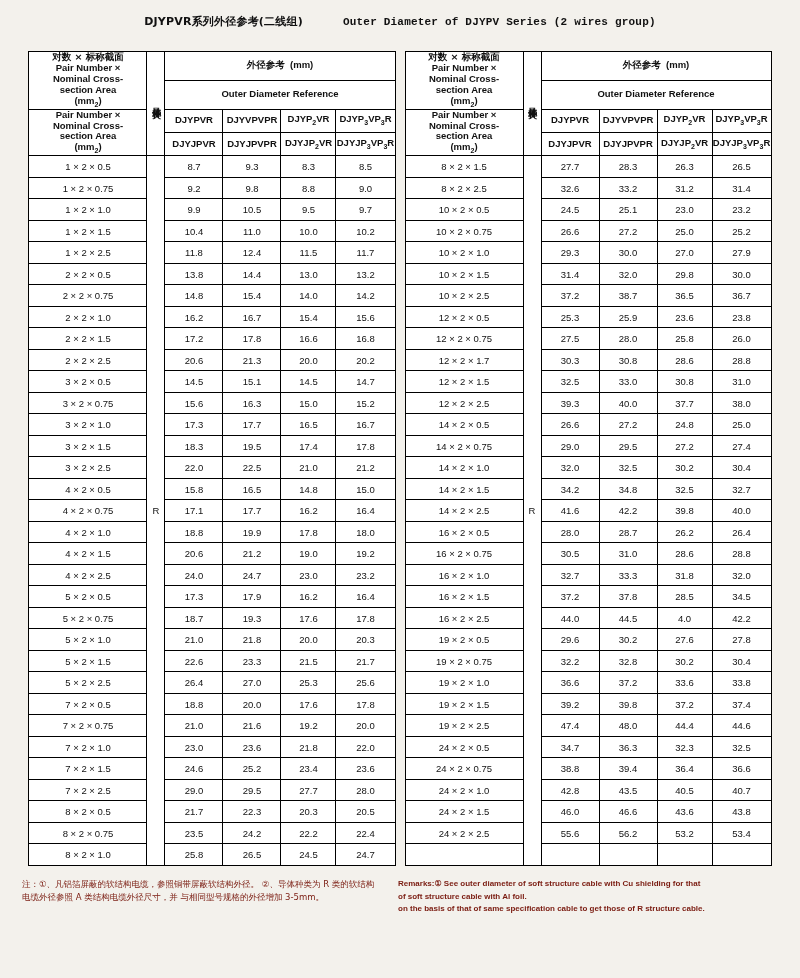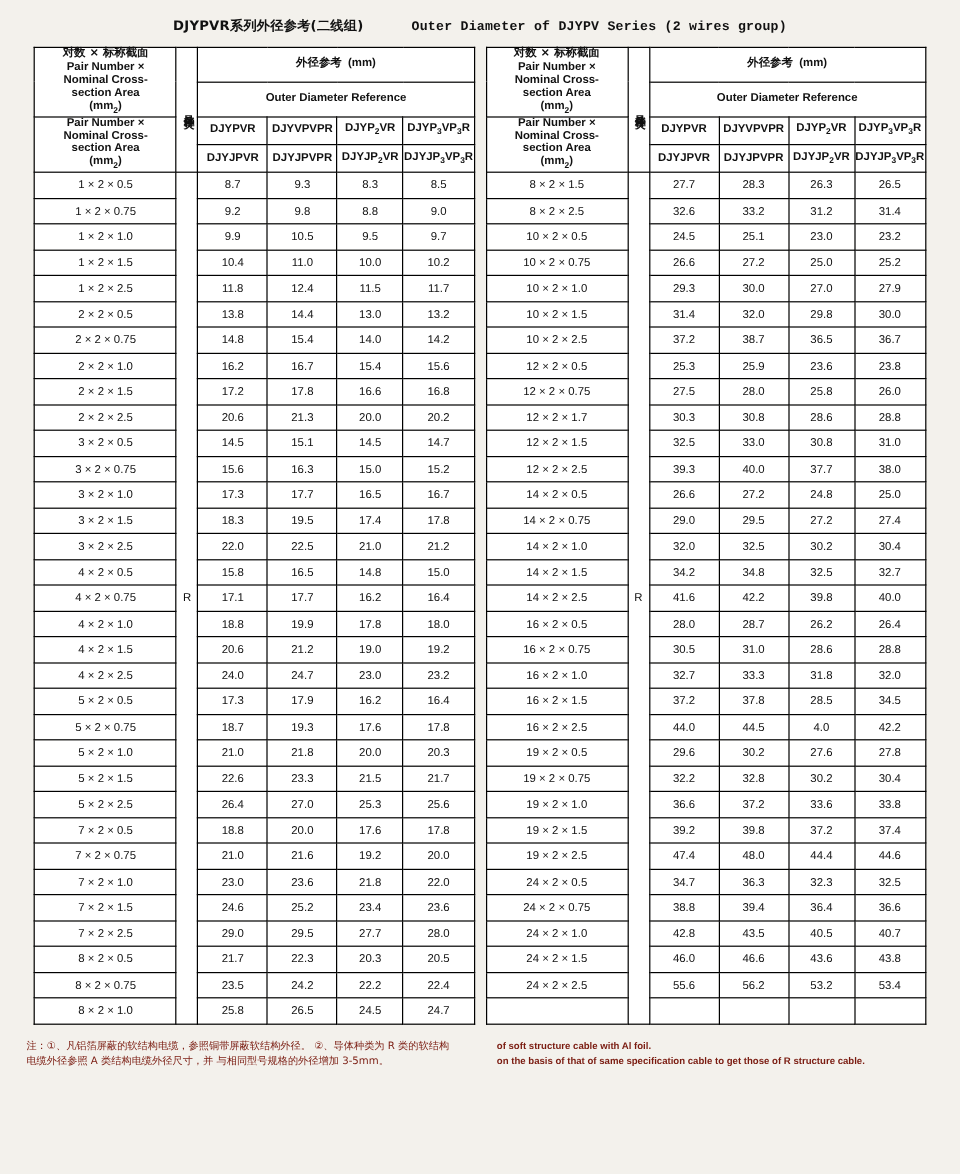--- a/index.html
+++ b/index.html
@@ -16,21 +16,21 @@
     box-sizing:border-box;
     padding:14px 22px 0 22px;
   }
   .title-row{
     display:flex;
     justify-content:center;
     align-items:baseline;
     gap:40px;
     font-size:11.5px;
     font-weight:bold;
-    margin-bottom:10px;
+    margin-bottom:22px;
     letter-spacing:.2px;
   }
   .title-cn{font-family:"DejaVu Sans", sans-serif;font-size:11px;font-weight:bold;}
   .title-en{font-family:Liberation Mono, monospace;font-size:11px;font-weight:bold;}
 
   table.main{
     border-collapse:collapse;
     width:612px;
     table-layout:fixed;
     margin:0 auto;
@@ -79,21 +79,21 @@
     font-size:9.5px;
     font-weight:bold;
     line-height:1.25;
     padding:3px 2px;
   }
   .spacer{width:10px;border:none !important;background:transparent !important;}
 
   .notes{
     margin-top:12px;
     display:flex;
-    gap:32px;
+    gap:16px;
     font-size:8.5px;
     line-height:1.5;
     color:#7a1b10;
   }
   .notes-cn{
     width:360px;
     font-family:"DejaVu Sans", sans-serif;
     font-size:8.5px;
   }
   .notes-en{
@@ -606,18 +606,19 @@
       </tbody>
   </table>
 
   <div class="notes">
     <div class="notes-cn">
       <span class="ln">注：①、凡铝箔屏蔽的软结构电缆，参照铜带屏蔽软结构外径。</span>
       <span class="ln">②、导体种类为 R 类的软结构电缆外径参照 A 类结构电缆外径尺寸，并</span>
       <span class="ln">与相同型号规格的外径增加 3-5mm。</span>
     </div>
     <div class="notes-en">
+      <span class="ln">Remarks:① See outer diameter of soft structure cable with Cu shielding for that</span>
       <span class="ln">of soft structure cable with Al foil.</span>
       <span class="ln">on the basis of that of same specification cable to get those of R structure cable.</span>
     </div>
   </div>
 
 </div>
 
 </body></html>

